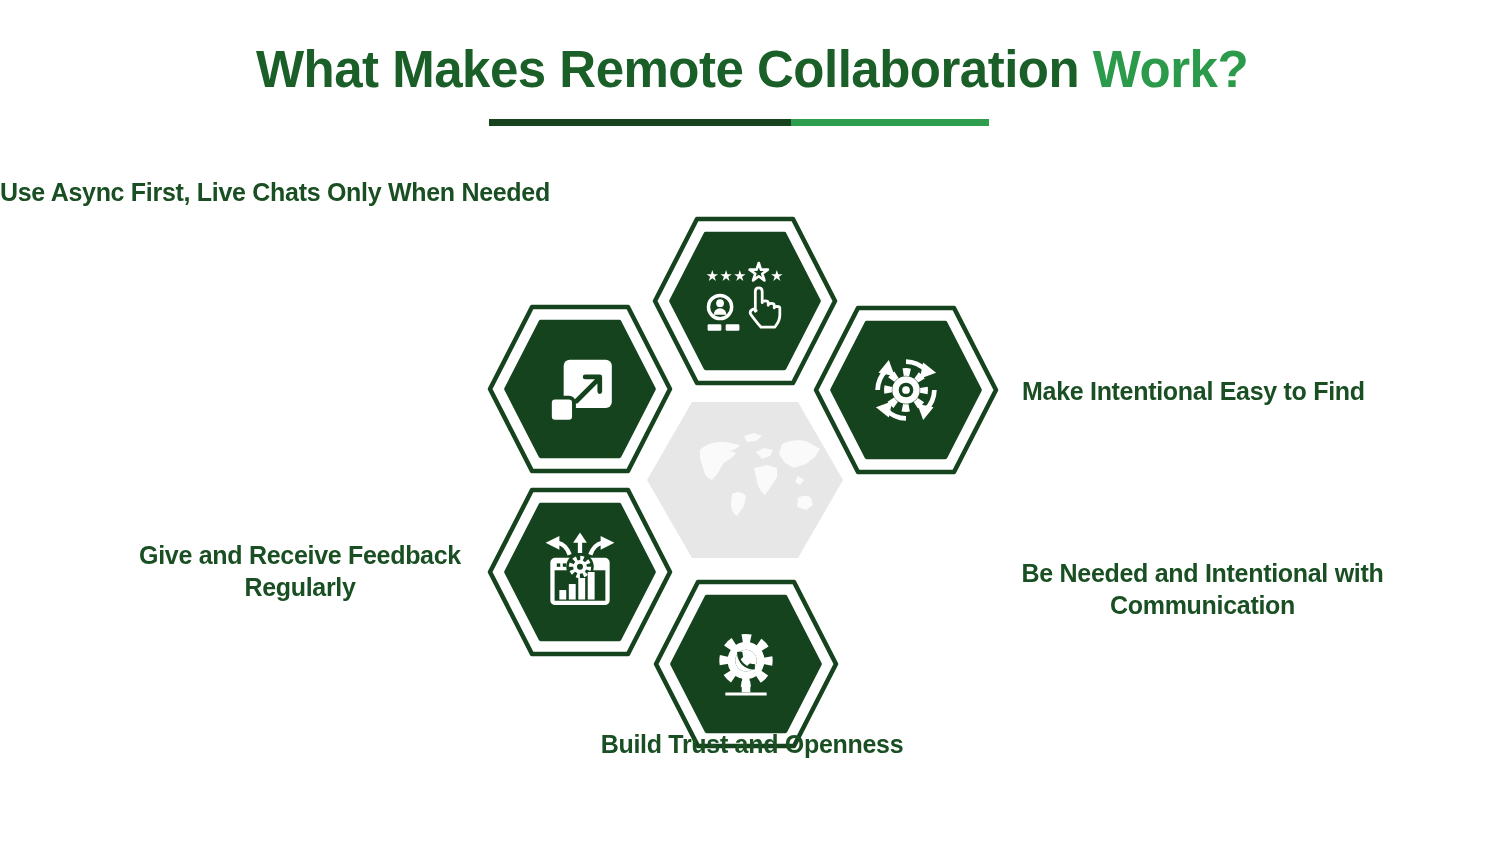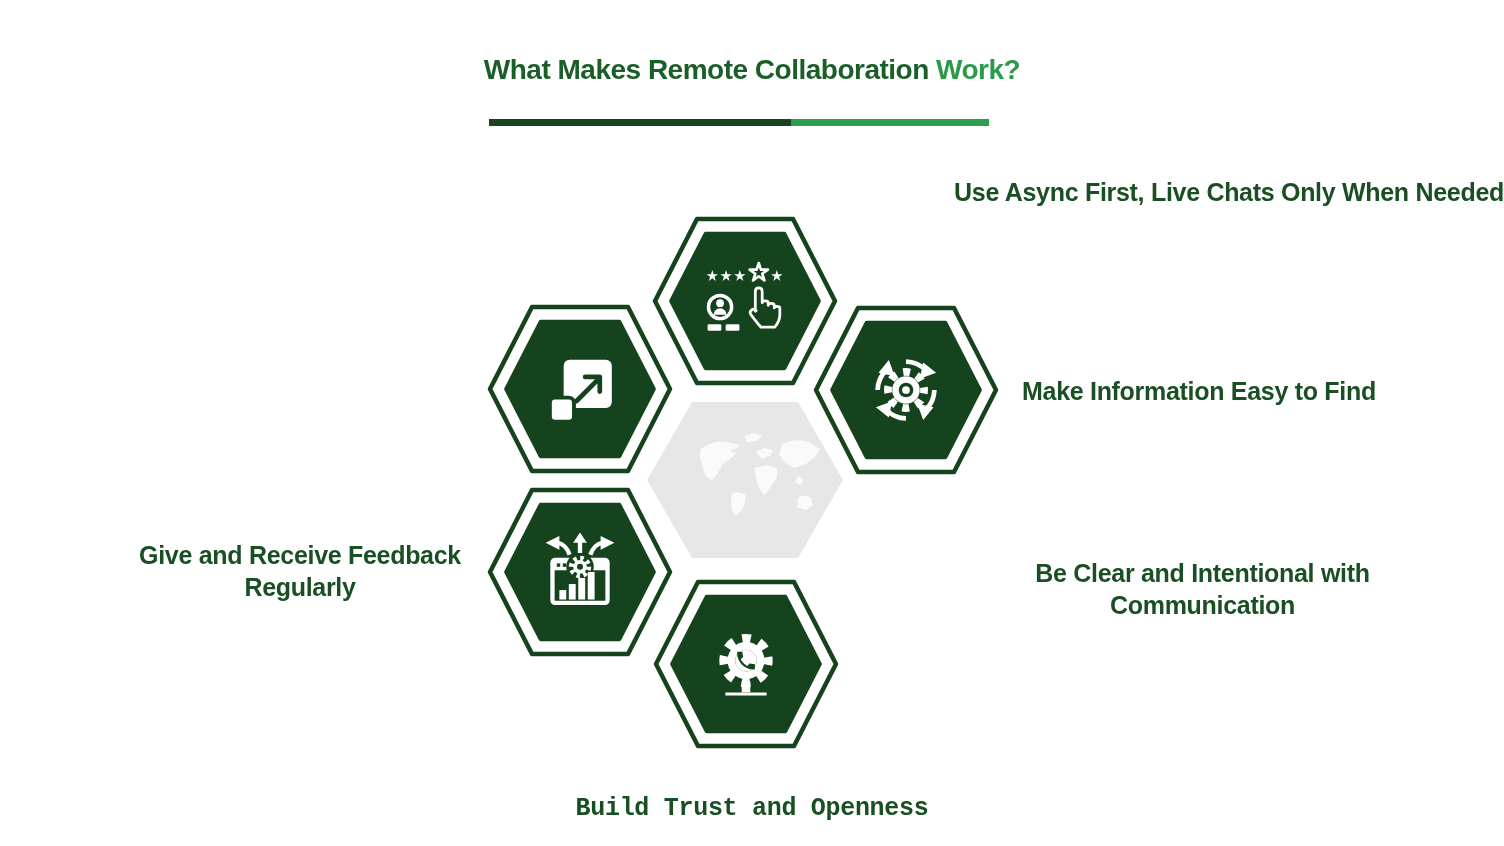--- a/index.html
+++ b/index.html
@@ -3,39 +3,39 @@
 <meta charset="utf-8">
 <style>
   * { margin:0; padding:0; box-sizing:border-box; }
   html,body { background:#ffffff; }
   .canvas {
     position:relative; width:1504px; height:846px; overflow:hidden;
     background:#ffffff; font-family:"Liberation Sans", sans-serif;
   }
   .title {
     position:absolute; left:0; right:0; top:44px; text-align:center;
-    font-size:28px; font-weight:700; letter-spacing:-0.5px; color:#1A5E28;
+    font-size:51px; font-weight:700; letter-spacing:-0.5px; color:#1A5E28;
     line-height:52px;
   }
   .title .accent { color:#2C9A4B; }
   .divider { position:absolute; top:119px; left:489px; height:7px; display:flex; }
   .divider .seg-dark  { width:302px; height:7px; background:#17441F; }
   .divider .seg-light { width:198px; height:7px; background:#2E9E4E; }
   .hex { position:absolute; }
   .label {
     position:absolute; font-weight:700; color:#194F22; font-size:25px;
     letter-spacing:-0.3px; line-height:32px;
   }
   .label.center-text { text-align:center; }
-  .lbl-async { left:0; right:0; top:177px; text-align:right; line-height:30px; }
+  .lbl-async { left:0; right:0; top:177px; text-align:left; line-height:30px; }
   .lbl-flex  { right:1027px; top:374px; white-space:nowrap; line-height:30px; }
   .lbl-info  { left:1022px; top:376px; white-space:nowrap; line-height:30px; }
   .lbl-feedback { left:110px; width:380px; top:539px; }
   .lbl-clear { left:1010px; width:385px; top:557px; }
-  .lbl-trust { left:0; right:0; top:794px; line-height:30px;font-family:Liberation Mono, monospace; }
+  .lbl-trust { left:0; right:0; top:729px; line-height:30px; }
   svg { display:block; }
 </style>
 </head>
 <body>
 
 <div class="canvas">
 
   <div class="title">
     <span>What Makes Remote Collaboration</span>
     <span class="accent">Work?</span>
@@ -164,18 +164,18 @@
         <circle cx="50" cy="46" r="17" fill="none" stroke="#ffffff" stroke-width="9"></circle>
         <circle cx="50" cy="46" r="12.5" fill="#ffffff"></circle>
         <path transform="translate(36.2,32.2) scale(1.15)" fill="#15431D" d="M6.62 10.79c1.44 2.83 3.76 5.14 6.59 6.59l2.2-2.2c.27-.27.67-.36 1.02-.24 1.12.37 2.33.57 3.57.57.55 0 1 .45 1 1V20c0 .55-.45 1-1 1-9.39 0-17-7.61-17-17 0-.55.45-1 1-1h3.5c.55 0 1 .45 1 1 0 1.25.2 2.45.57 3.57.11.35.03.74-.25 1.02l-2.2 2.2z"></path>
         <rect x="45" y="70" width="10" height="13" fill="#ffffff"></rect>
         <path d="M26 85 H74" stroke="#ffffff" stroke-width="3.5"></path>
       </g>
     </svg>
   </div>
 
   <div class="label lbl-async">Use Async First, Live Chats Only When Needed</div>
-  <div class="label lbl-info">Make Information Easy to Find</div>
+  <div class="label lbl-info">Make Intentional Easy to Find</div>
   <div class="label lbl-feedback center-text">Give and Receive Feedback Regularly</div>
-  <div class="label lbl-clear center-text">Be Clear and Intentional with Communication</div>
+  <div class="label lbl-clear center-text">Be Needed and Intentional with Communication</div>
   <div class="label lbl-trust center-text">Build Trust and Openness</div>
 
 </div>
 
 </body></html>

